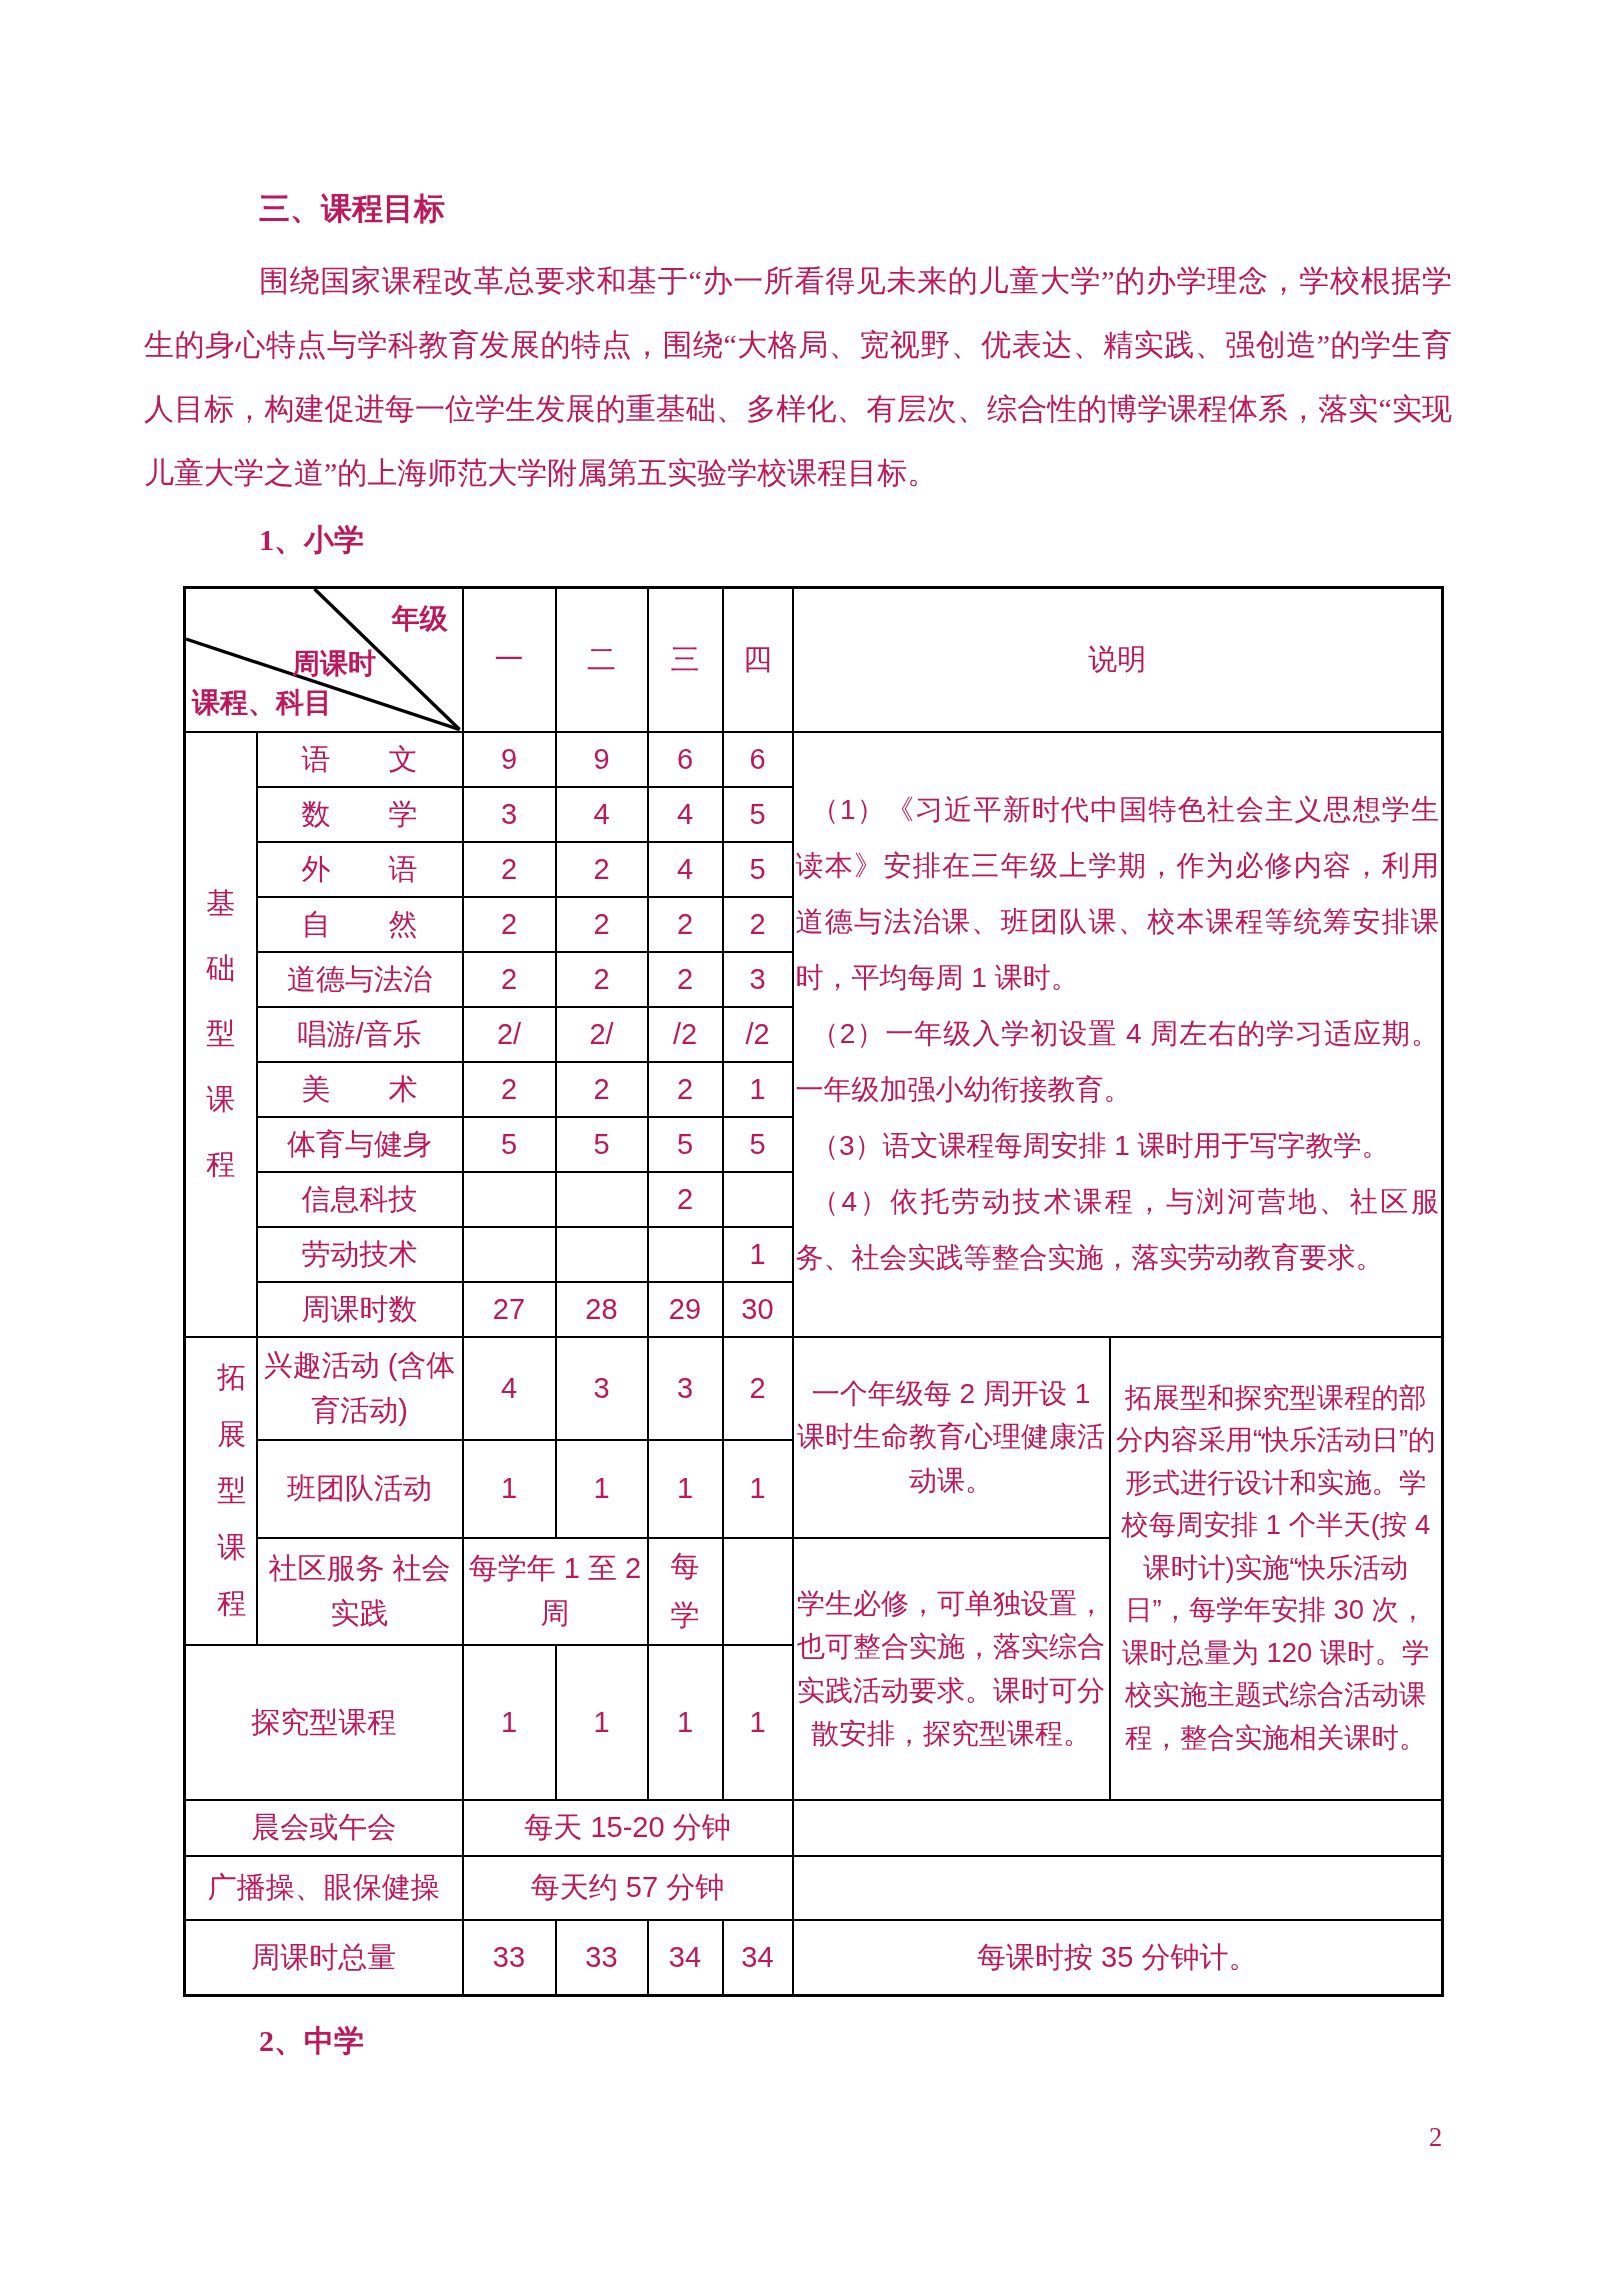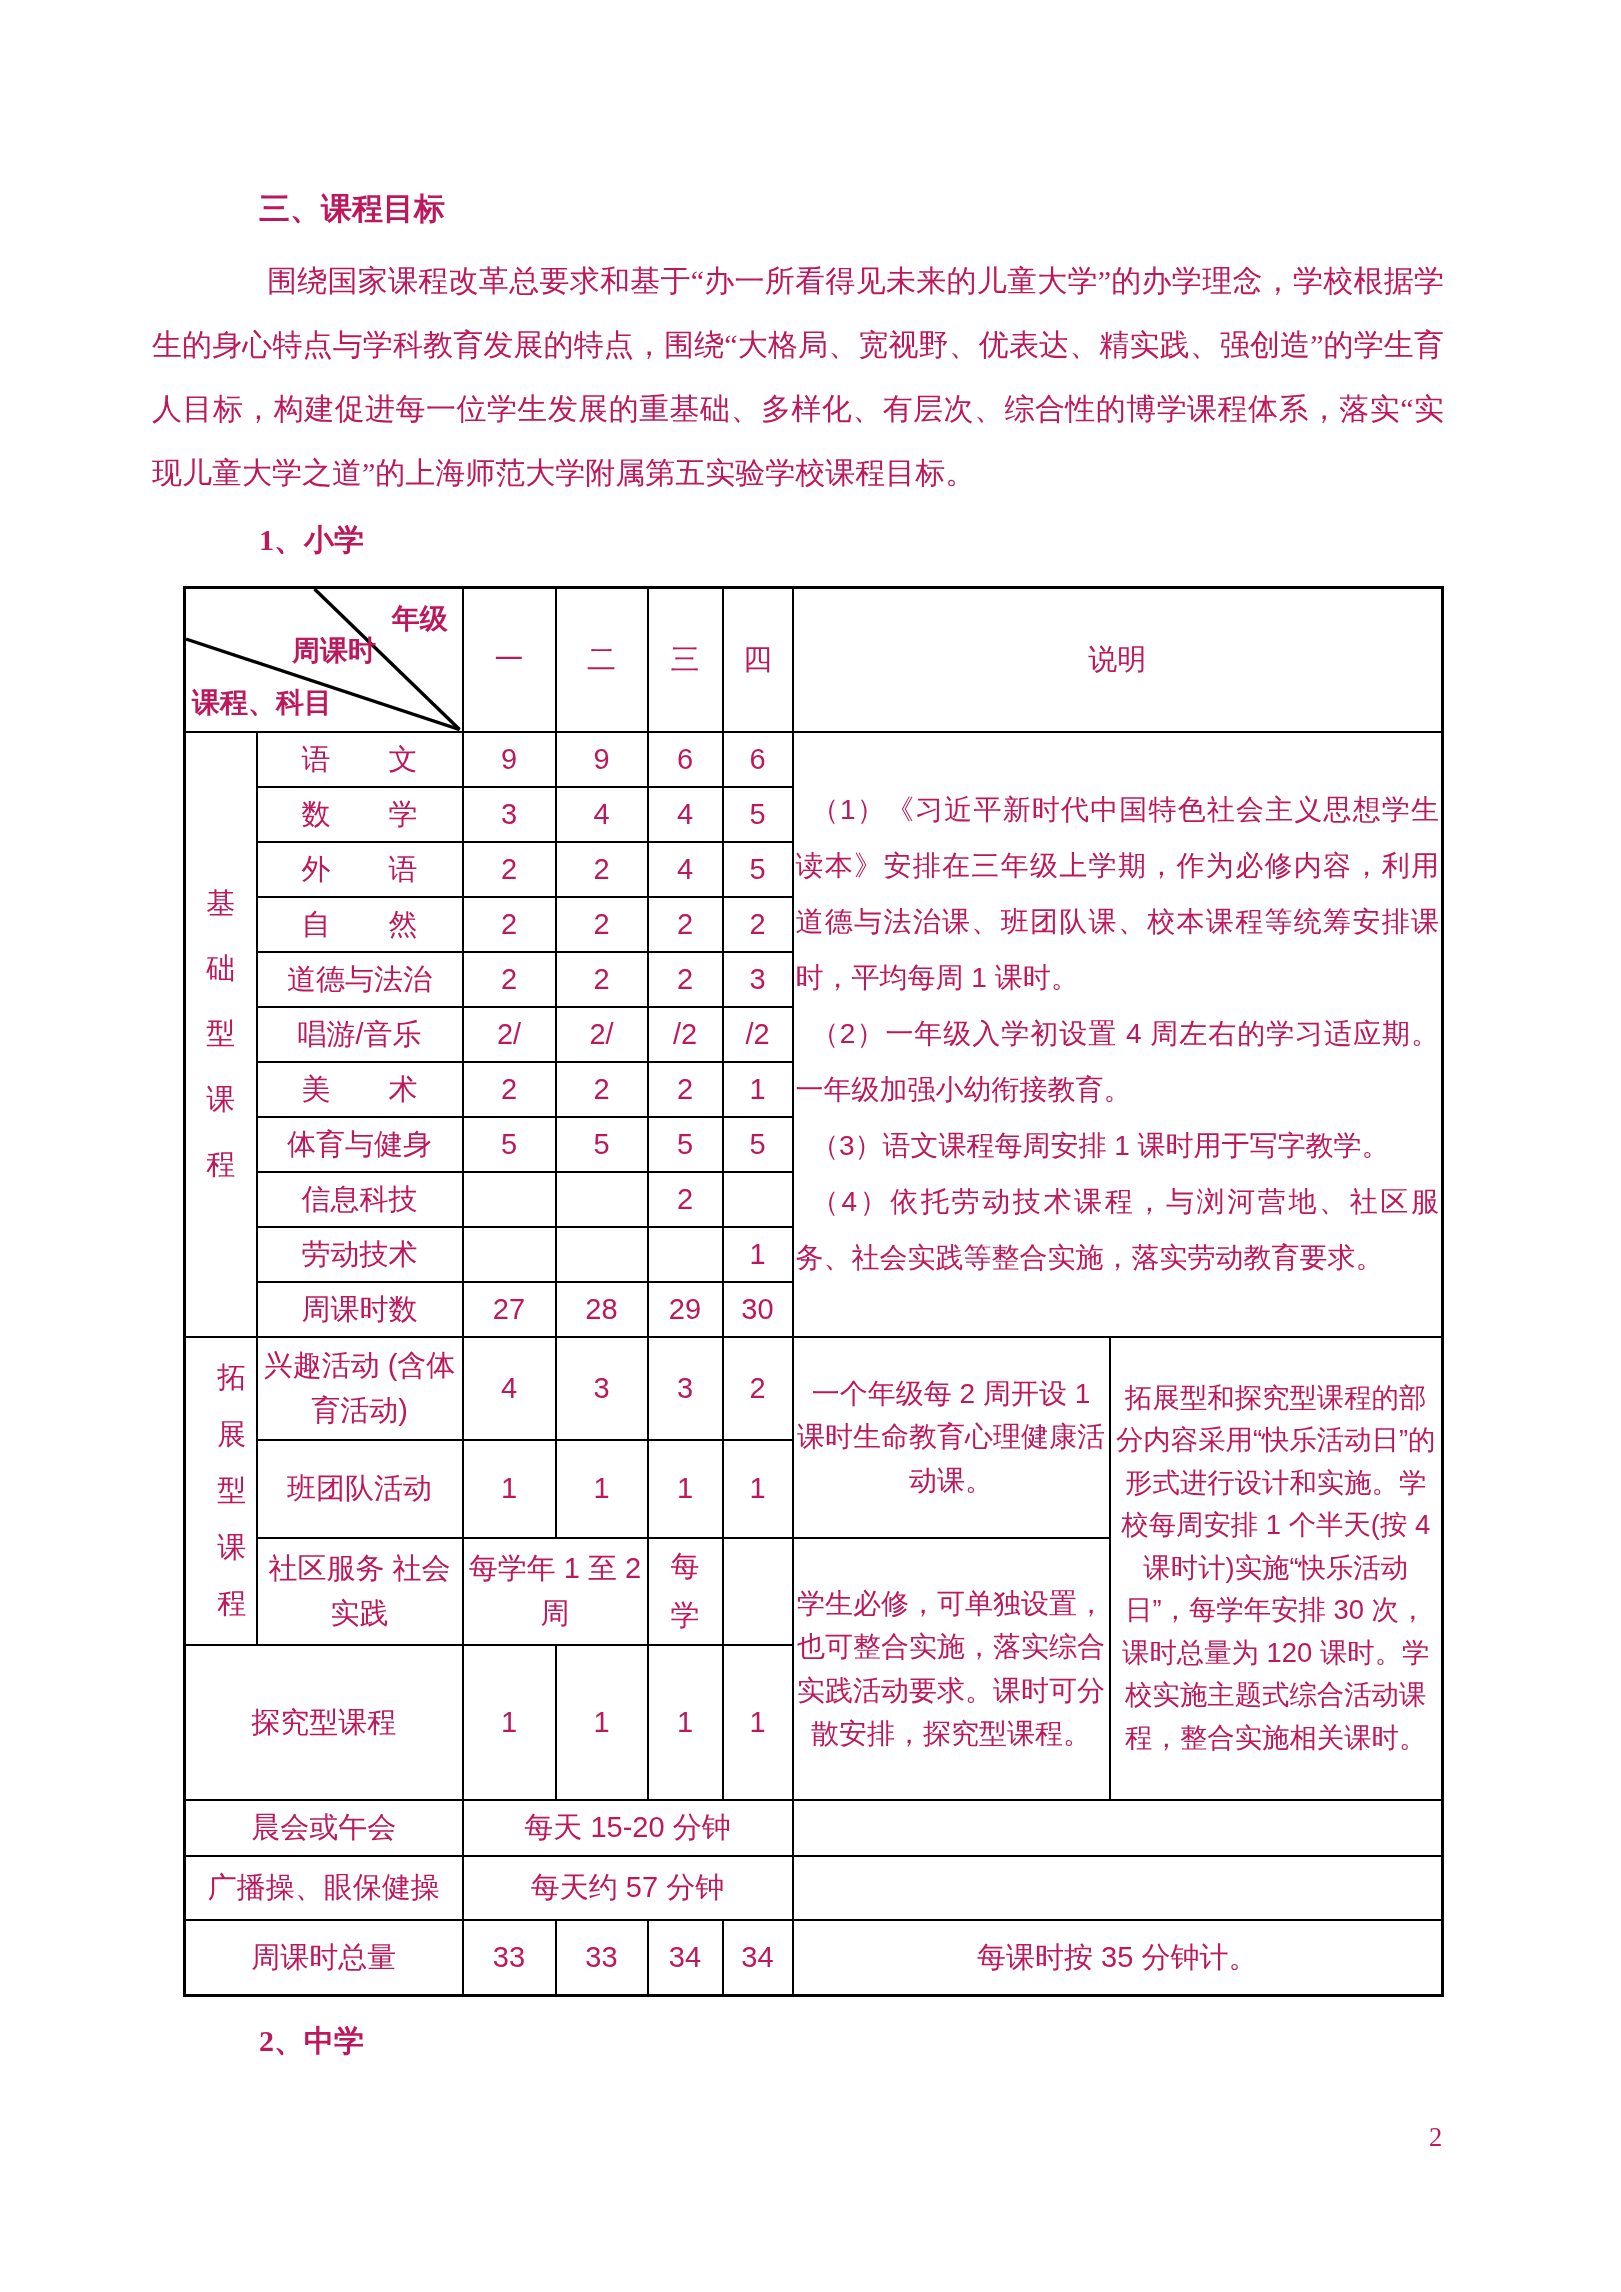--- a/index.html
+++ b/index.html
@@ -13,21 +13,21 @@
     padding-left:32px;
   }
   
   .textblock{position:absolute;left:144px;top:186px;width:1308px;}
   .h3{
     font-size:31px;font-weight:bold;line-height:45px;
     margin:0 0 17.6px 115px;
     font-family:"Liberation Serif", serif;
   }
   .para{
-    font-size:30px;line-height:64px;margin:8px;
+    font-size:30px;line-height:64px;margin:0;
     text-align:justify;text-indent:115px;
   }
   .h4{
     font-size:31px;font-weight:bold;line-height:45px;
     margin:21.6px 0 0 115px;
   }
   .sub{
     font-size:30px;font-weight:bold;line-height:43px;
     margin:13.7px 0 0 115px;
   }
@@ -49,21 +49,21 @@
     font-weight:normal;
     overflow:hidden;
     line-height:1.55;
   }
   th.bold, .bold{font-weight:bold;}
   
   .corner{position:relative;padding:0;}
   .corner svg{position:absolute;left:0;top:0;width:100%;height:100%;}
   .corner .lbl{position:absolute;font-weight:bold;font-size:28px;white-space:nowrap;}
   .lbl-grade{right:13.7px;top:7.8px;}
-  .lbl-week{left:106px;top:40px;}
+  .lbl-week{left:106px;top:53px;}
   .lbl-course{left:5.9px;bottom:5.9px;}
   
   .vcell{padding:0;}
   .vtext{
     display:inline-block;width:1.08em;
     word-break:break-all;line-height:2.25;
     font-size:29px;text-align:center;
   }
   .vtext.short{line-height:1.95;margin-left:22px;}
   

